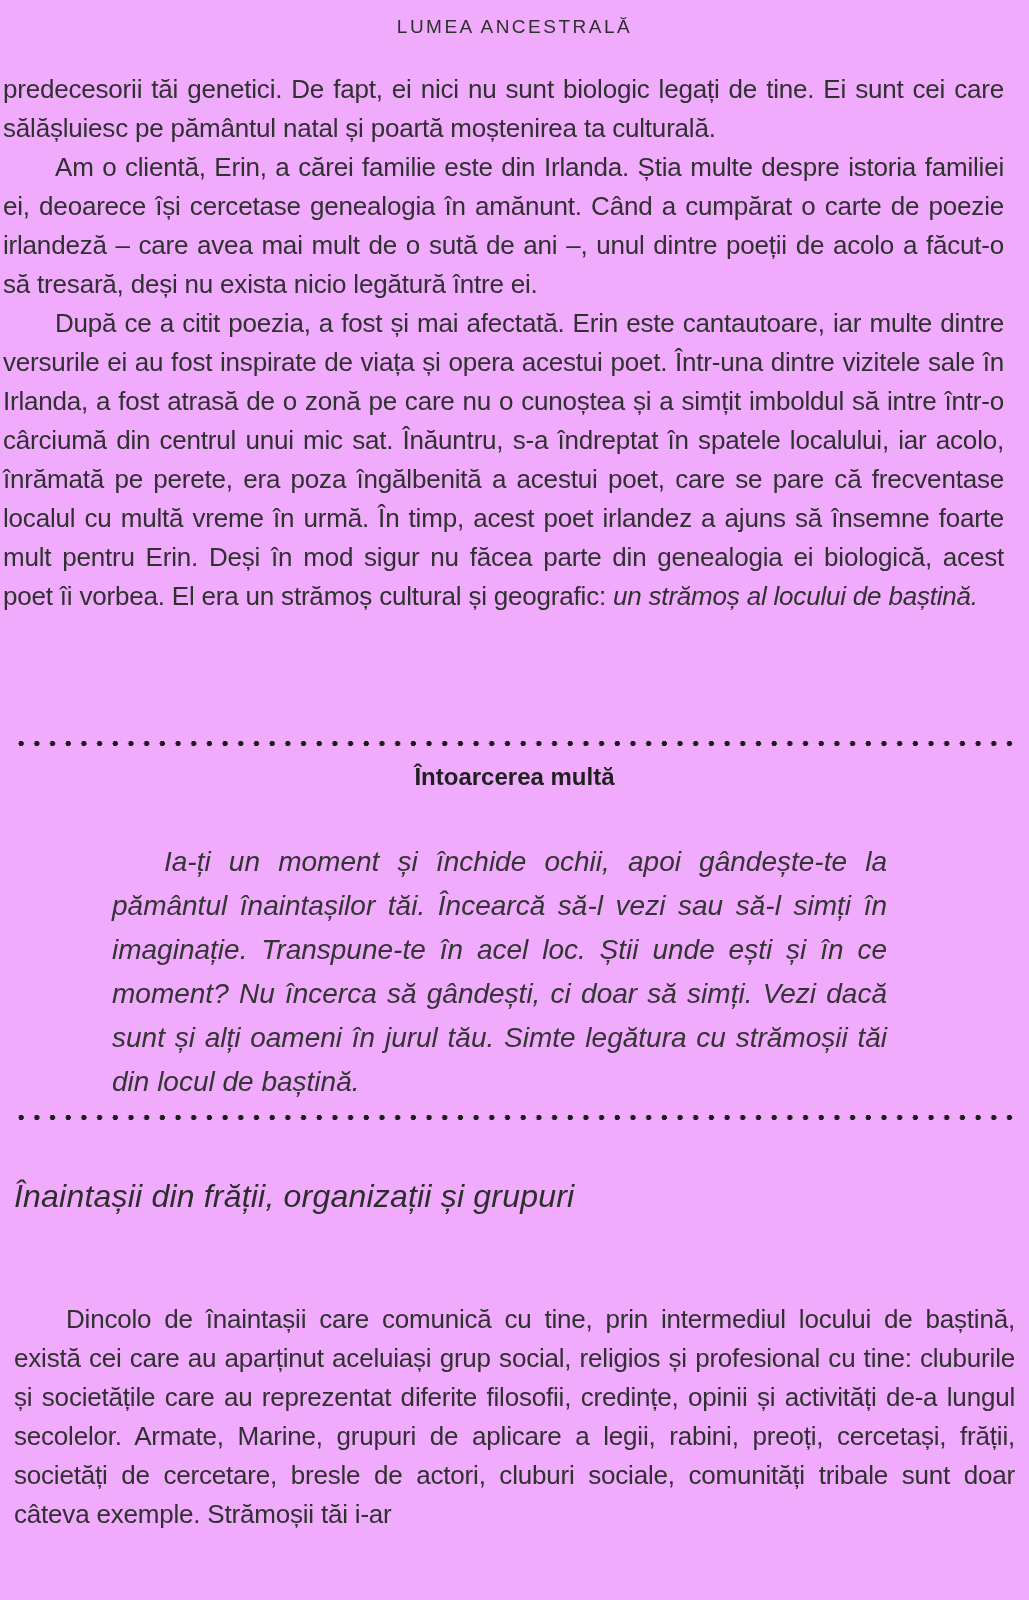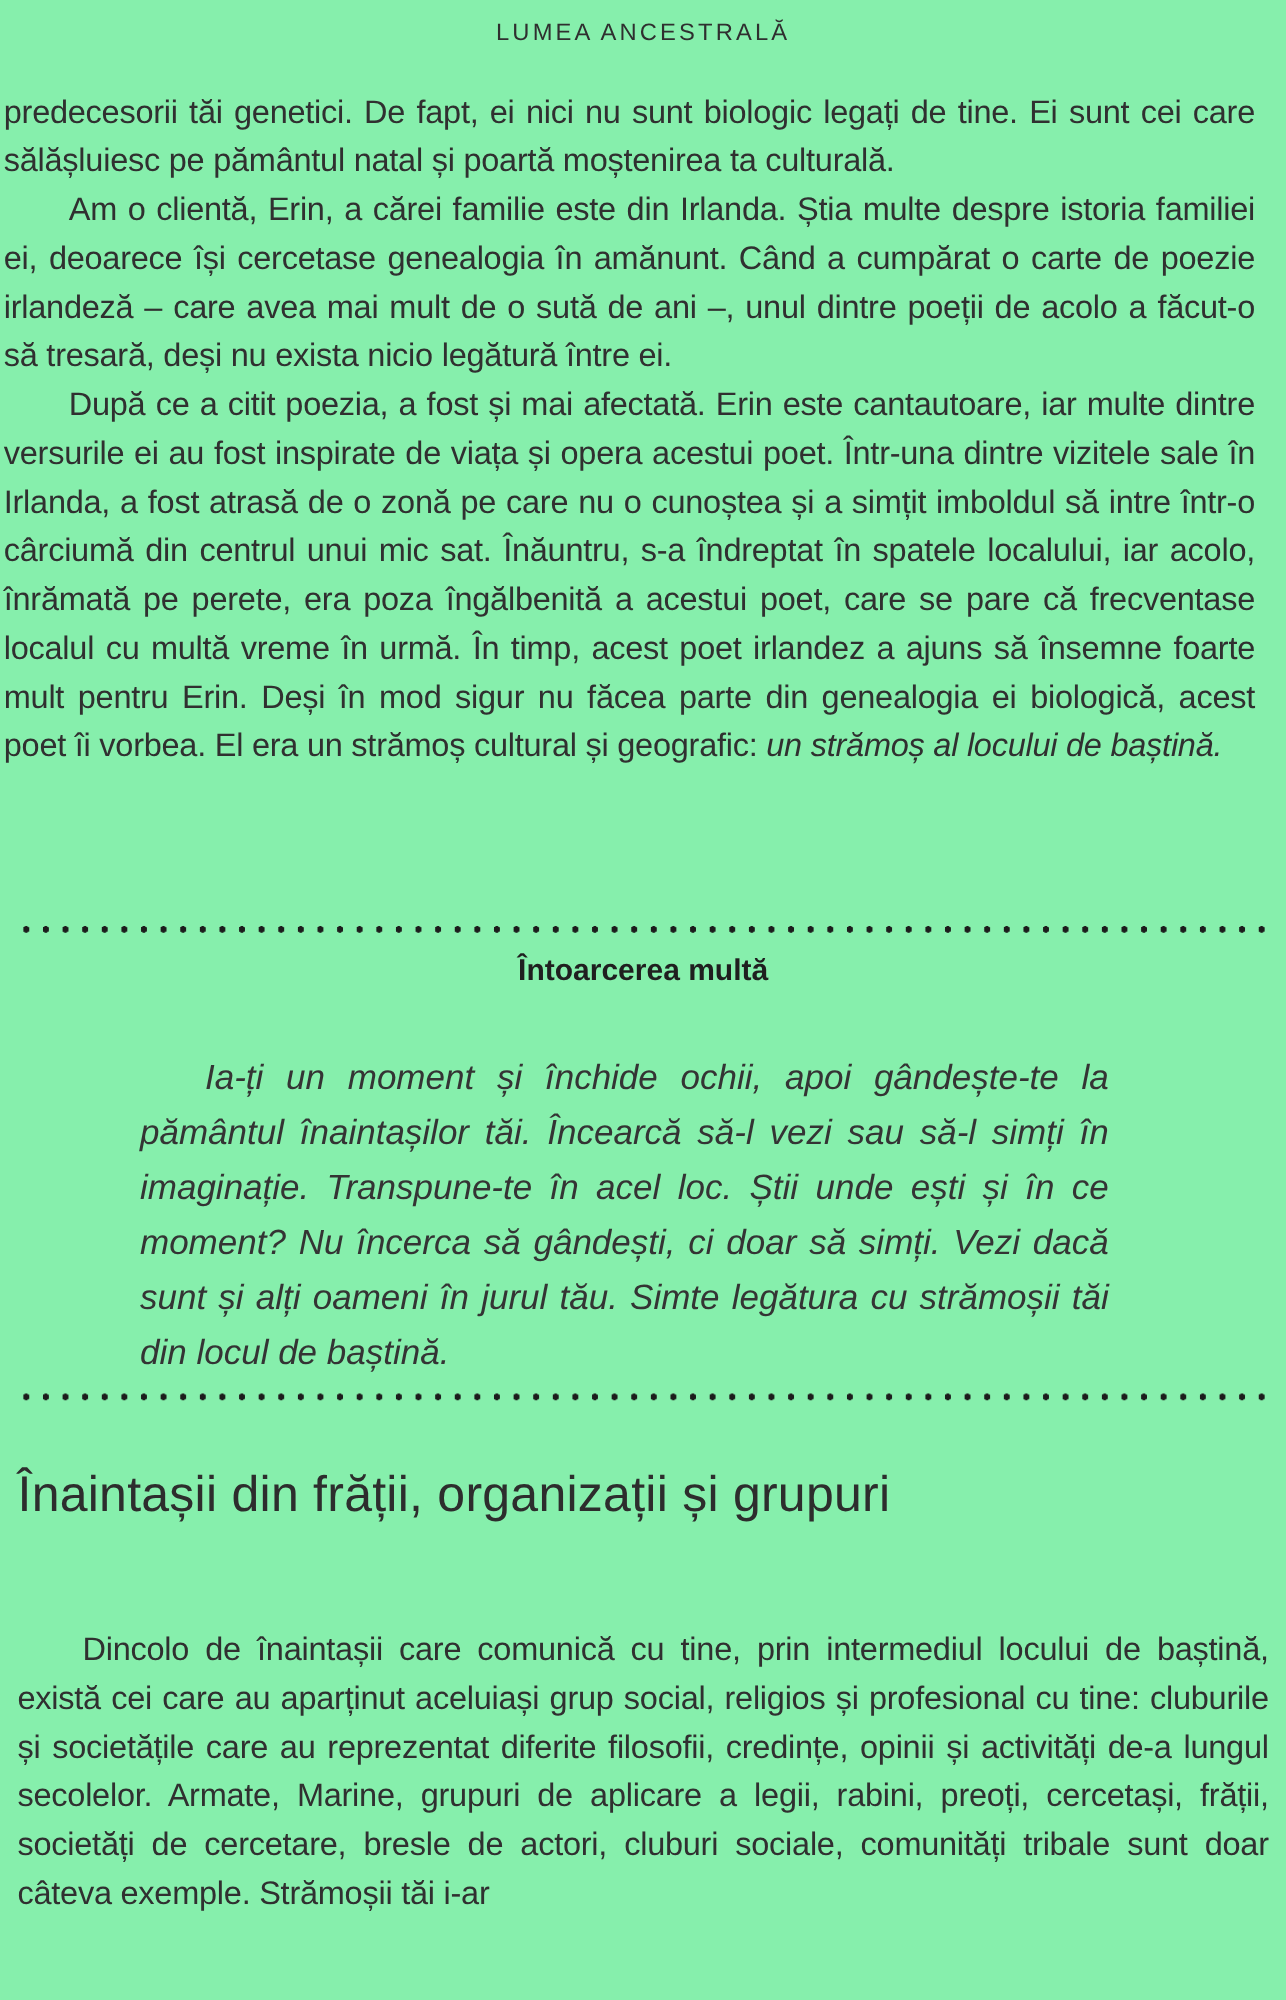--- a/index.html
+++ b/index.html
@@ -9,21 +9,21 @@
     height: 1600px;
     background: #ffffff;
     overflow: hidden;
     font-family: "Liberation Sans", "DejaVu Sans", sans-serif;
   }
 
   .page {
     position: relative;
     width: 1029px;
     height: 1600px;
-    background: #86efac;
+    background: #f0abfc;
   }
 
   
   .running-head {
     position: absolute;
     top: 16px;
     left: 14px;
     width: 1001px;
     text-align: center;
     font-size: 19px;
@@ -80,25 +80,26 @@
   .callout .dotted-rule.bottom { margin-top: 10px; }
 
   
   .section-block {
     position: absolute;
     top: 1172px;
     left: 14px;
     width: 1001px;
   }
   .section-heading {
-    font-size: 40px;
+    font-size: 32px;
     font-weight: 400;
     color: #2d2d2d;
     letter-spacing: 0.2px;
     line-height: 48px;
+    font-style: italic;
   }
   .section-paragraph {
     margin-top: 80px;
     color: #303030;
     font-size: 26px;
     line-height: 39px;
     text-align: justify;
     text-indent: 52px;
     letter-spacing: -0.2px;
   }

